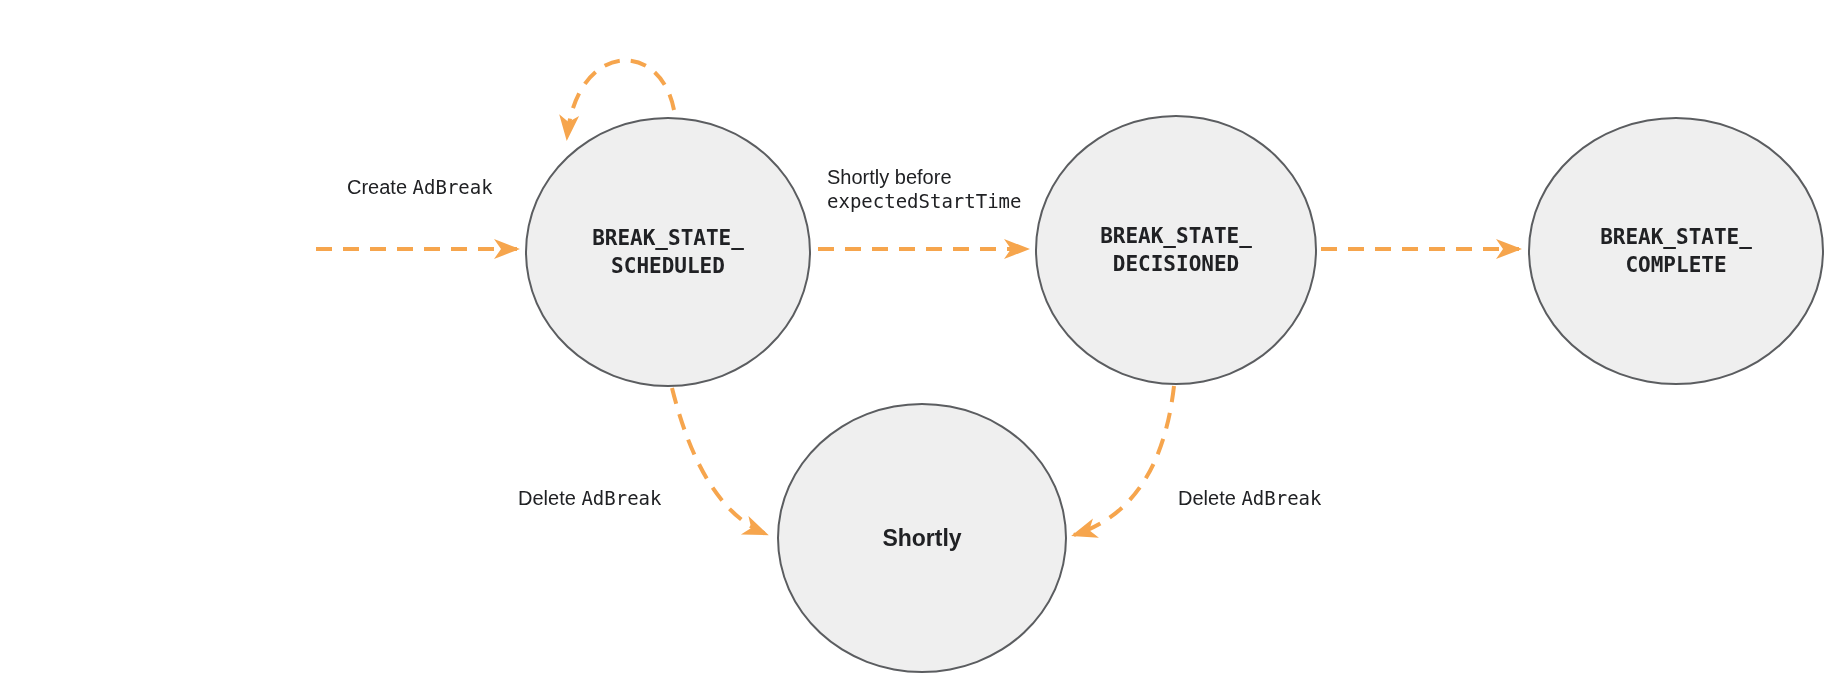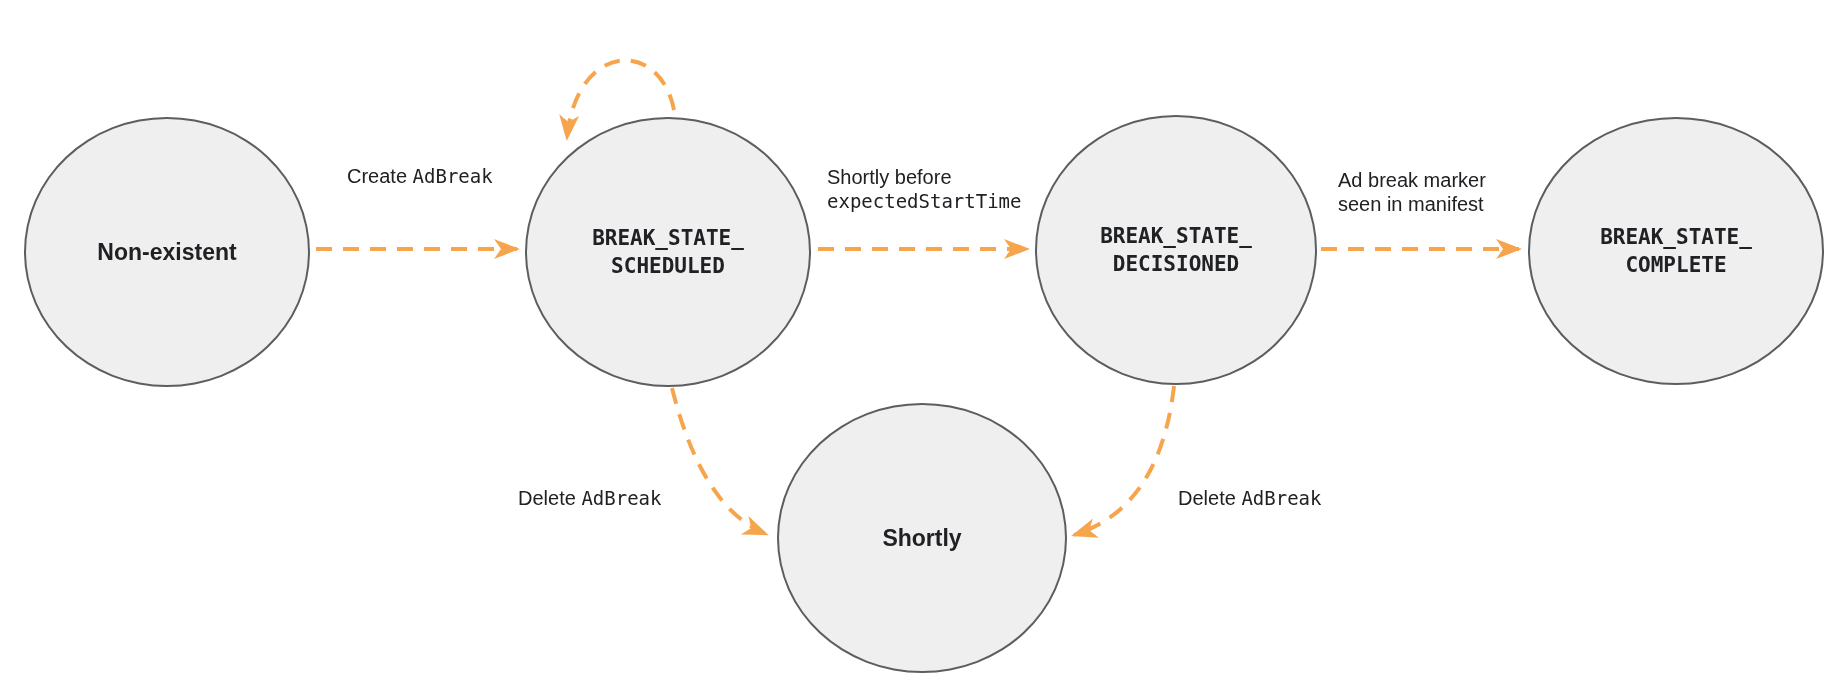--- a/index.html
+++ b/index.html
@@ -89,23 +89,20 @@
 
     <path class="edge" marker-end="url(#dart)" d="M 818 249 H 1027"></path>
 
     <path class="edge" marker-end="url(#dart)" d="M 1321 249 H 1519"></path>
 
     <path class="edge" marker-end="url(#dart)" d="M 672 388 Q 702 508 766 534"></path>
 
     <path class="edge" marker-end="url(#dart)" d="M 1174 386 Q 1160 508 1074 535"></path>
   </svg>
 
-  <div class="node" style="left:24px; top:117px; width:286px; height:270px;">
-    <div class="node-label-plain">Non-existent</div>
-  </div>
 
   <div class="node" style="left:525px; top:117px; width:286px; height:270px;">
     <div class="node-label-code">
       <div>BREAK_STATE_</div>
       <div>SCHEDULED</div>
     </div>
   </div>
 
   <div class="node" style="left:1035px; top:115px; width:282px; height:270px;">
     <div class="node-label-code">
@@ -118,34 +115,30 @@
     <div class="node-label-code">
       <div>BREAK_STATE_</div>
       <div>COMPLETE</div>
     </div>
   </div>
 
   <div class="node" style="left:777px; top:403px; width:290px; height:270px;">
     <div class="node-label-plain">Shortly</div>
   </div>
 
-  <div class="edge-label" style="left:347px; top:164px;">
+  <div class="edge-label" style="left:347px; top:175px;">
     <span>Create </span><span class="code">AdBreak</span>
   </div>
 
 
   <div class="edge-label" style="left:827px; top:165px;">
     <div>Shortly before</div>
     <div class="code">expectedStartTime</div>
   </div>
 
-  <div class="edge-label" style="left:1338px; top:168px;">
-    <div>Ad break marker</div>
-    <div>seen in manifest</div>
-  </div>
 
   <div class="edge-label" style="left:518px; top:486px;">
     <span>Delete </span><span class="code">AdBreak</span>
   </div>
 
   <div class="edge-label" style="left:1178px; top:486px;">
     <span>Delete </span><span class="code">AdBreak</span>
   </div>
 
 </div>

